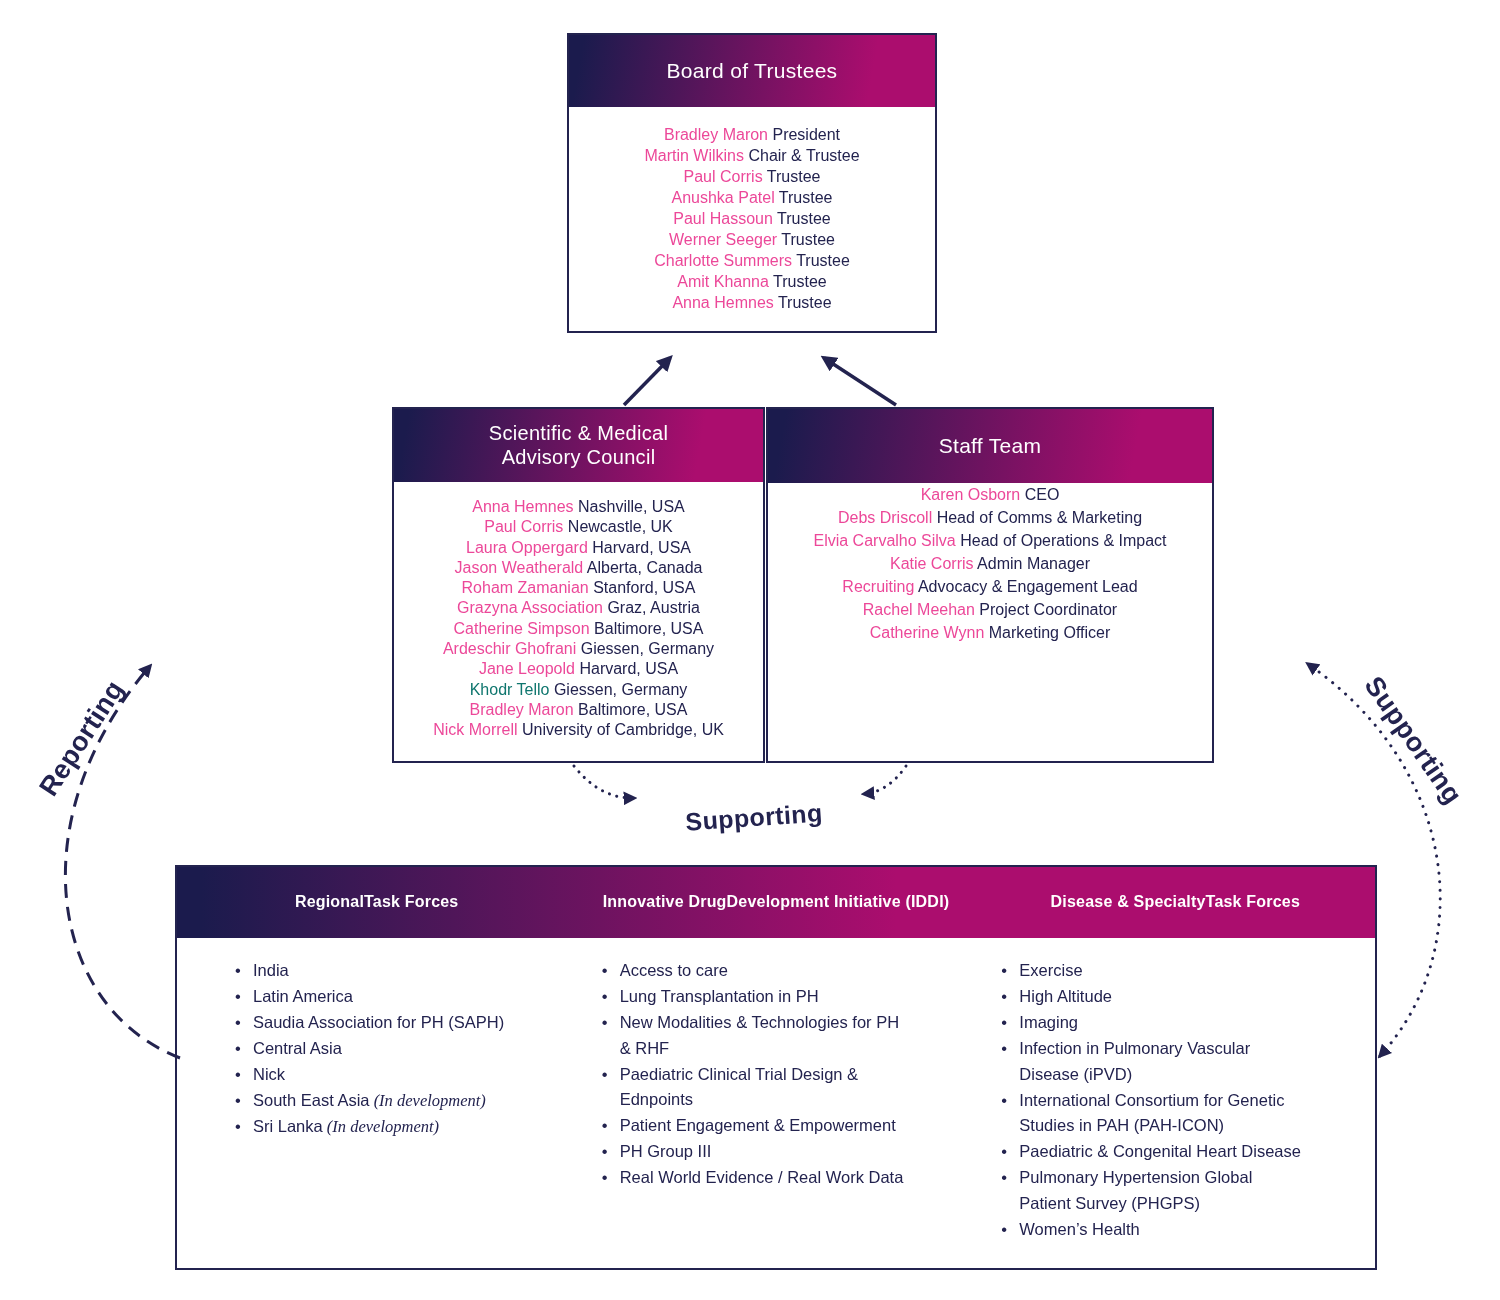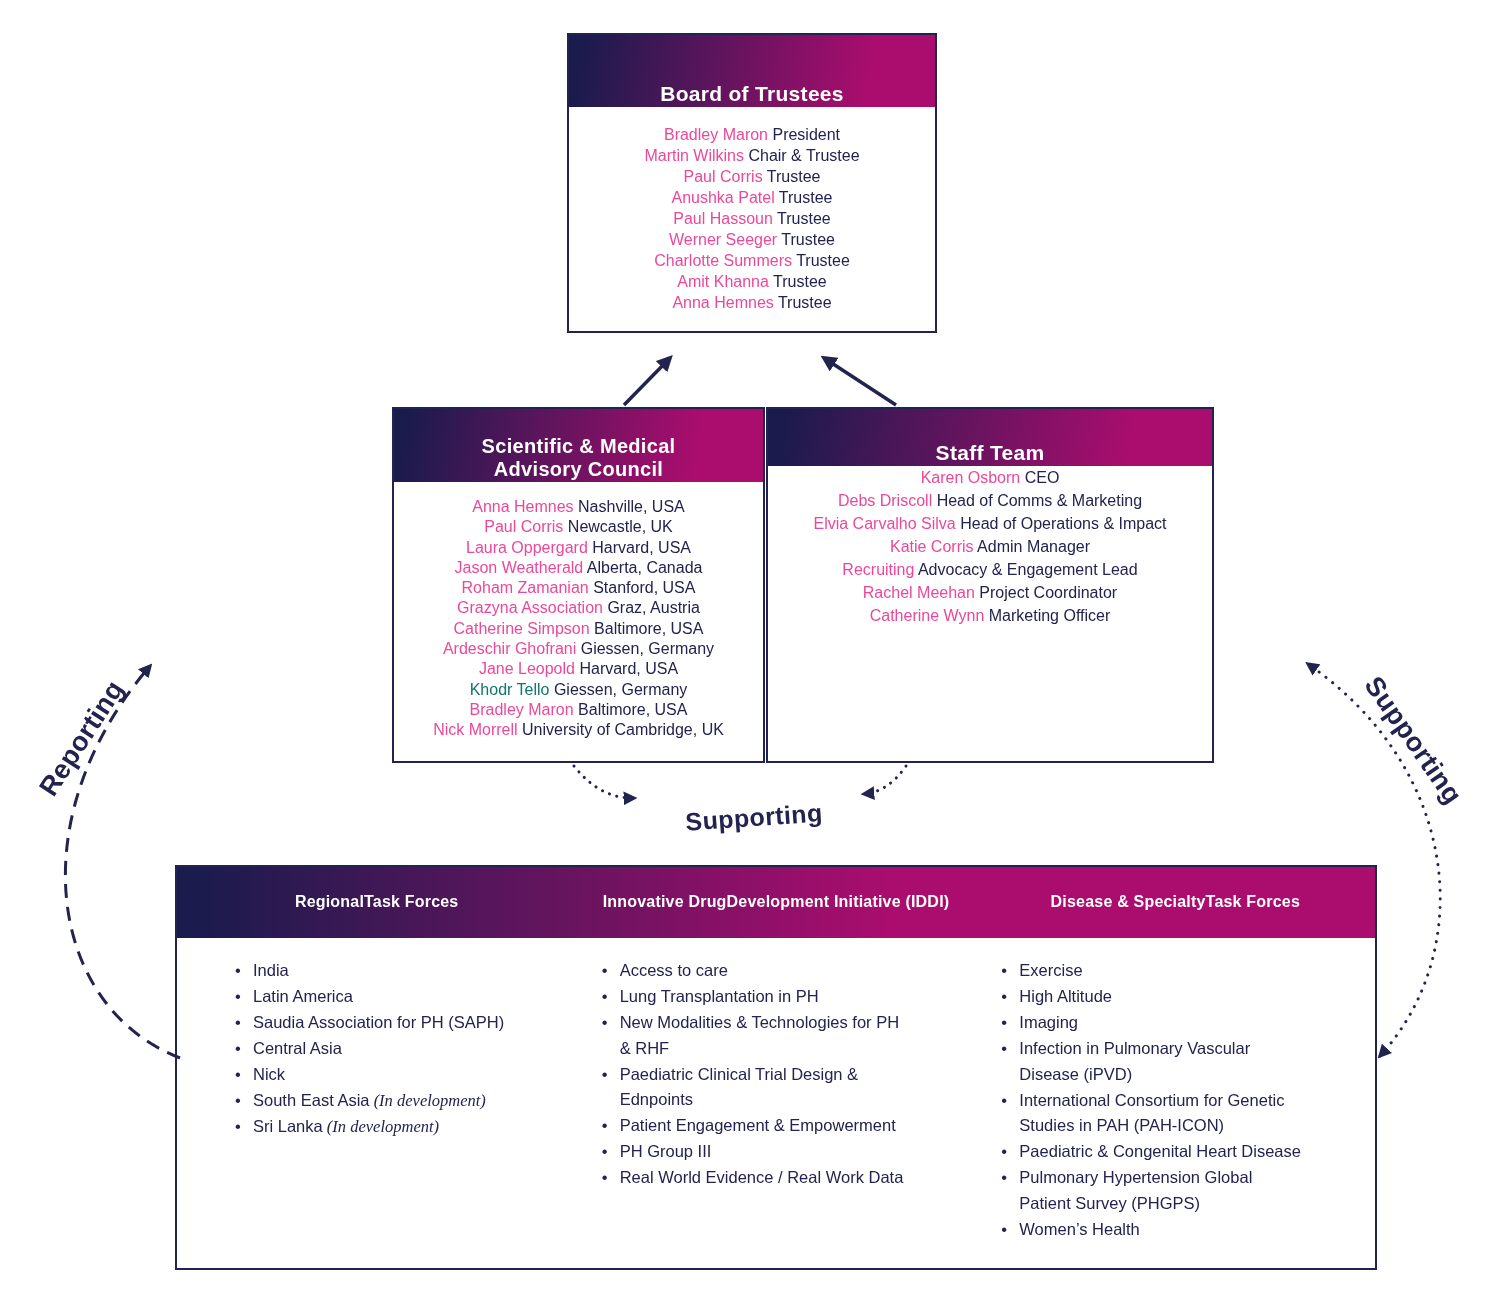--- a/index.html
+++ b/index.html
@@ -13,31 +13,31 @@
     position:relative; width:1500px; height:1300px; background:#ffffff; overflow:hidden;
   }
   svg.arrows { position:absolute; left:0; top:0; z-index:5; pointer-events:none; }
 
   .box {
     position:absolute; background:#ffffff;
     border:2px solid #23234f; z-index:2;
   }
   .box-header {
     background:linear-gradient(100deg,#1b1b4d 4%,#ab0d6e 82%);
-    color:#ffffff; font-weight:bold; letter-spacing:0.3px;
-    display:flex; flex-direction:column; align-items:center; justify-content:flex-end;
+    color:#ffffff; font-weight:normal; letter-spacing:0.3px;
+    display:flex; flex-direction:column; align-items:center; justify-content:center;
     font-size:21px; line-height:1.18; text-align:center;
   }
 
   #board   { left:567px; top:33px;  width:370px; height:300px; }
   #board   .box-header { height:72px; }
   #council { left:345px; top:407px; width:373px; height:356px;margin-left:47px; }
   #council .box-header { height:73px; font-size:20px; }
   #staff   { left:766px; top:407px; width:448px; height:356px; }
-  #staff   .box-header { height:57px; }
+  #staff   .box-header { height:74px; }
 
   .members { text-align:center; font-size:16px; }
   #board   .members { padding-top:17px; line-height:21px; }
   #council .members { padding-top:15px; line-height:20.3px; }
   #staff   .members { line-height:23px; }
   .member-name { color:#ec4899; }
   .member-name.navy { color:#0f766e; }
   .member-role { color:#23234f; }
 
   #taskforces { left:175px; top:865px; width:1202px; height:405px; }

